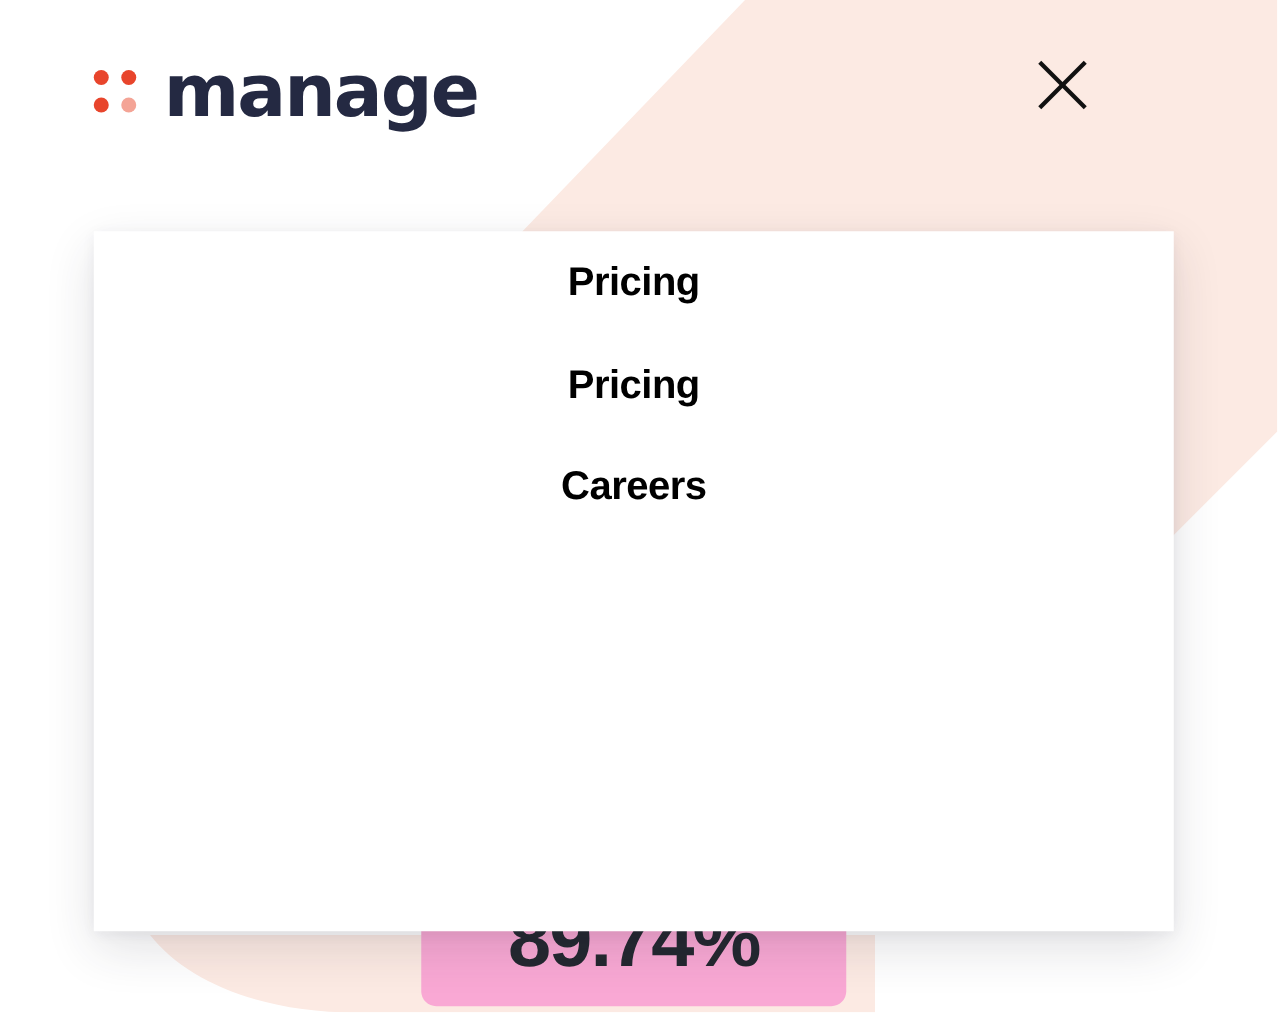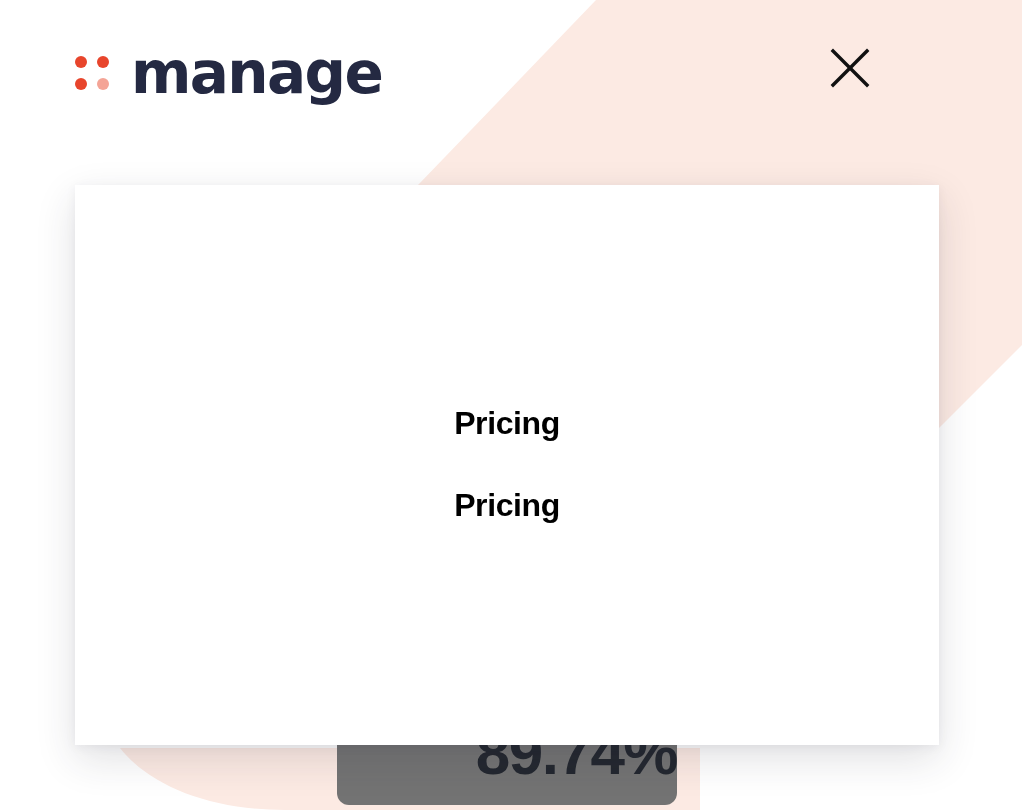--- a/index.html
+++ b/index.html
@@ -28,25 +28,25 @@
   }
   .deco-svg { display:block; width:1022px; height:810px; }
 
   
   .stat-card {
     position:absolute;
     left:337px;
     top:701px;
     width:340px;
     height:104px;
-    background:#737373;
+    background:#f9a8d4;
     border-radius:12px;
     display:flex;
     align-items:center;
-    justify-content:flex-end;
+    justify-content:center;
     overflow:hidden;
   }
   .stat-value {
     font-size:62px;
     font-weight:700;
     letter-spacing:-1.5px;
     color:#23272f;
     line-height:1;
     white-space:nowrap;
   }
@@ -109,21 +109,20 @@
     left:75px;
     top:185px;
     width:864px;
     height:560px;
     background:#ffffff;
     box-shadow:0 14px 38px rgba(40,40,60,0.14), 0 2px 10px rgba(40,40,60,0.06);
     z-index:10;
     display:flex;
     flex-direction:column;
     align-items:center;
-    justify-content:center;
   }
 
   .menu-list {
     list-style:none;
     width:100%;
     display:flex;
     flex-direction:column;
     align-items:center;
     gap:0;
   }
@@ -185,16 +184,19 @@
   </header>
 
   <nav class="menu-panel">
     <ul class="menu-list">
       <li class="menu-item">
         <a class="menu-link" href="#">Pricing</a>
       </li>
       <li class="menu-item">
         <a class="menu-link" href="#">Pricing</a>
       </li>
+      <li class="menu-item">
+        <a class="menu-link" href="#">Careers</a>
+      </li>
     </ul>
   </nav>
 
 </div>
 
 </body></html>

